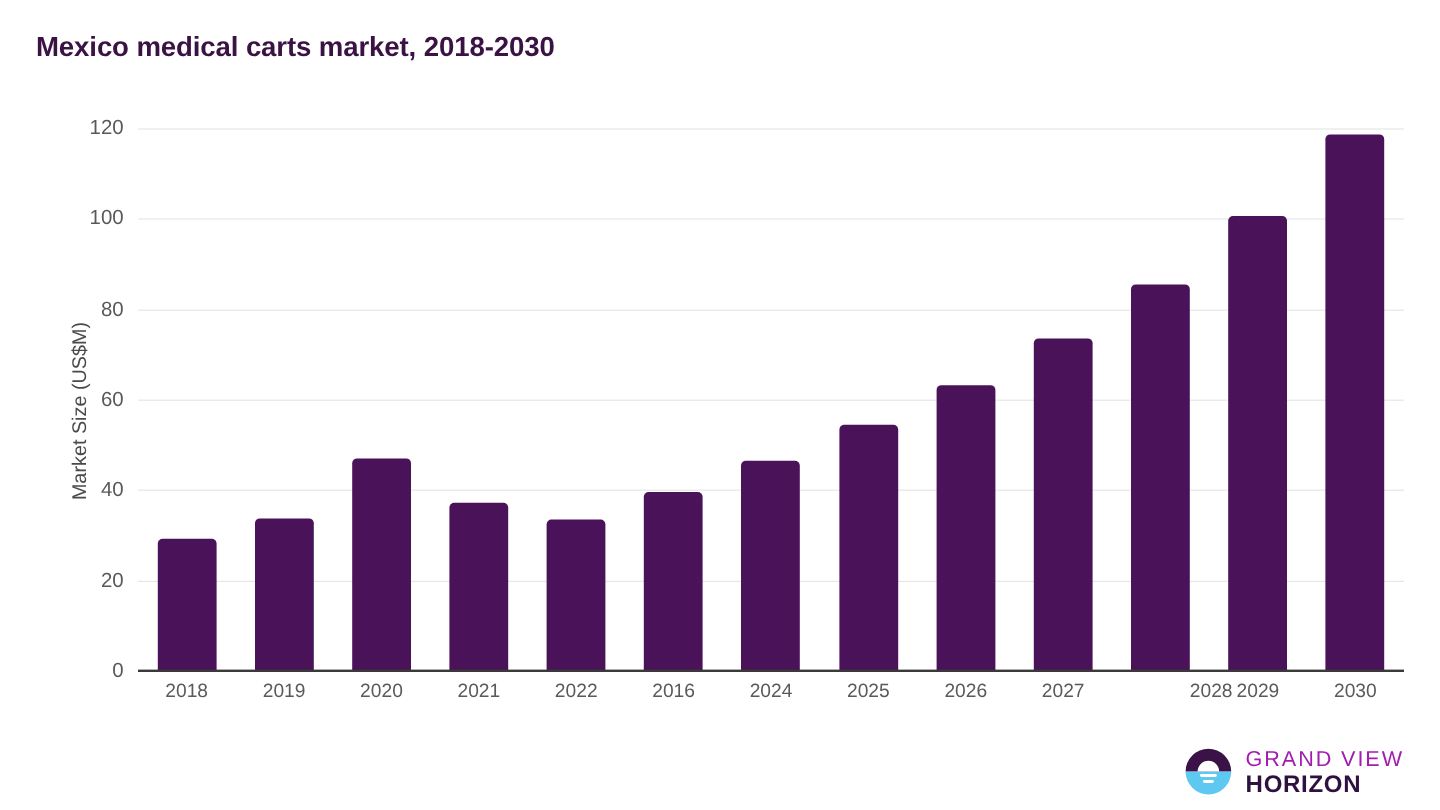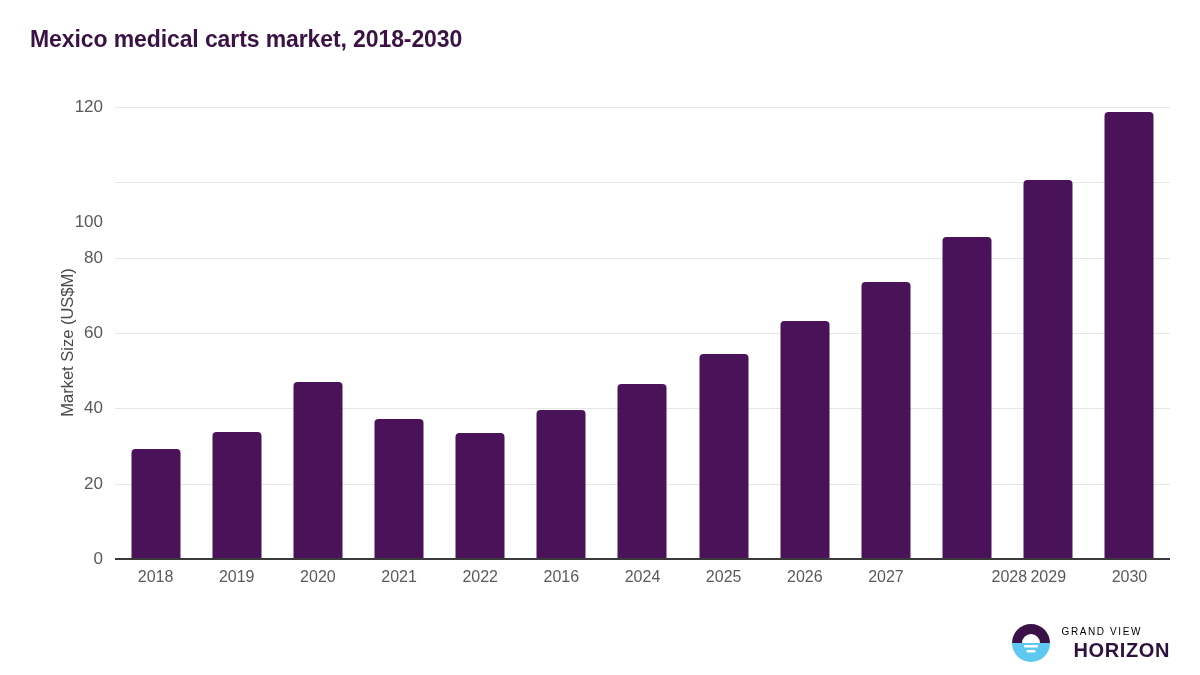--- a/index.html
+++ b/index.html
@@ -161,32 +161,31 @@
     position: relative;
     flex: 0 0 auto;
   }
   #logo-text {
     display: flex;
     flex-direction: column;
     justify-content: center;
     line-height: 1;
   }
   #logo-text-top {
-    font-size: 10px;
+    font-size: 18px;
     letter-spacing: 1.6px;
-    color: #000000;
+    color: #a21caf;
     font-weight: normal;
     margin-bottom: 3px;
   }
   #logo-text-bottom {
     font-size: 20px;
     letter-spacing: 0.6px;
     color: #2f1140;
     font-weight: bold;
-    margin-left: 12px;
   }
 </style>
 </head>
 <body>
 
 <div id="page">
 
   <div id="chart-title">Mexico medical carts market, 2018-2030</div>
 
   <div id="plot-area">
@@ -202,21 +201,21 @@
   <div id="y-axis-title-wrap">
     <div id="y-axis-title">Market Size (US$M)</div>
   </div>
 
   <div id="y-ticks">
       <div class="ytick" style="top: 559px;">0</div>
       <div class="ytick" style="top: 483.667px;">20</div>
       <div class="ytick" style="top: 408.333px;">40</div>
       <div class="ytick" style="top: 333px;">60</div>
       <div class="ytick" style="top: 257.667px;">80</div>
-      <div class="ytick" style="top: 182.333px; margin-top: 40px;">100</div>
+      <div class="ytick" style="top: 182.333px;">100</div>
       <div class="ytick" style="top: 107px;">120</div>
     </div>
 
   <div id="bars">
       <div class="bar-group" style="left: 0px; width: 81.1538px;">
         <div class="bar" style="height: 110.363px; background: rgb(74, 18, 89);"></div>
       </div>
       <div class="bar-group" style="left: 81.1538px; width: 81.1538px;">
         <div class="bar" style="height: 126.56px; background: rgb(74, 18, 89);"></div>
       </div>

